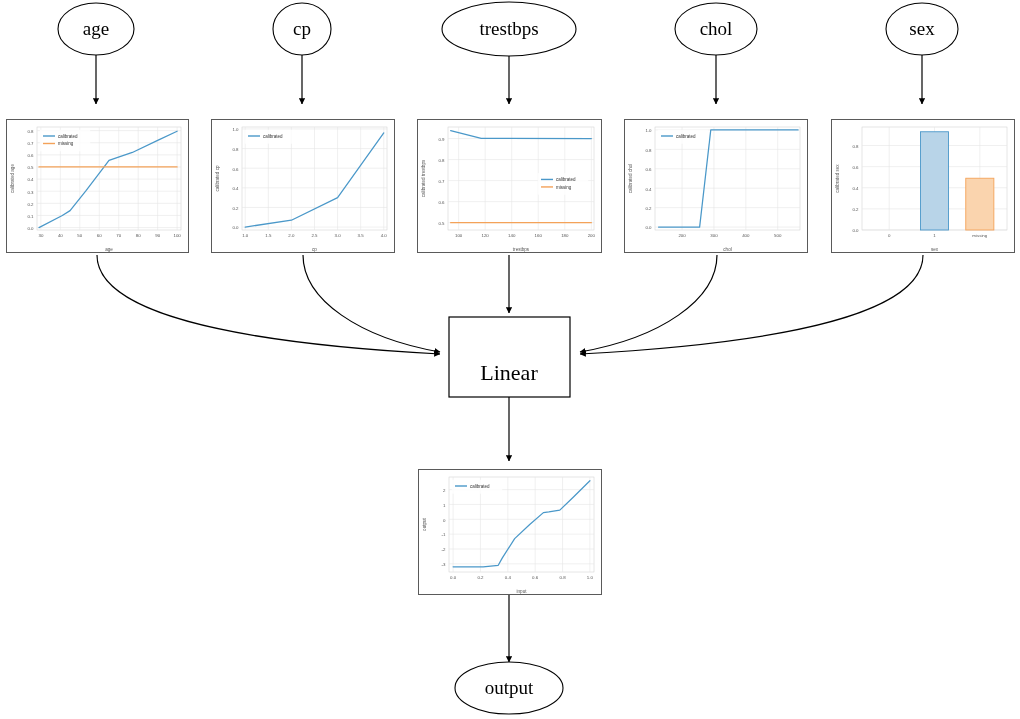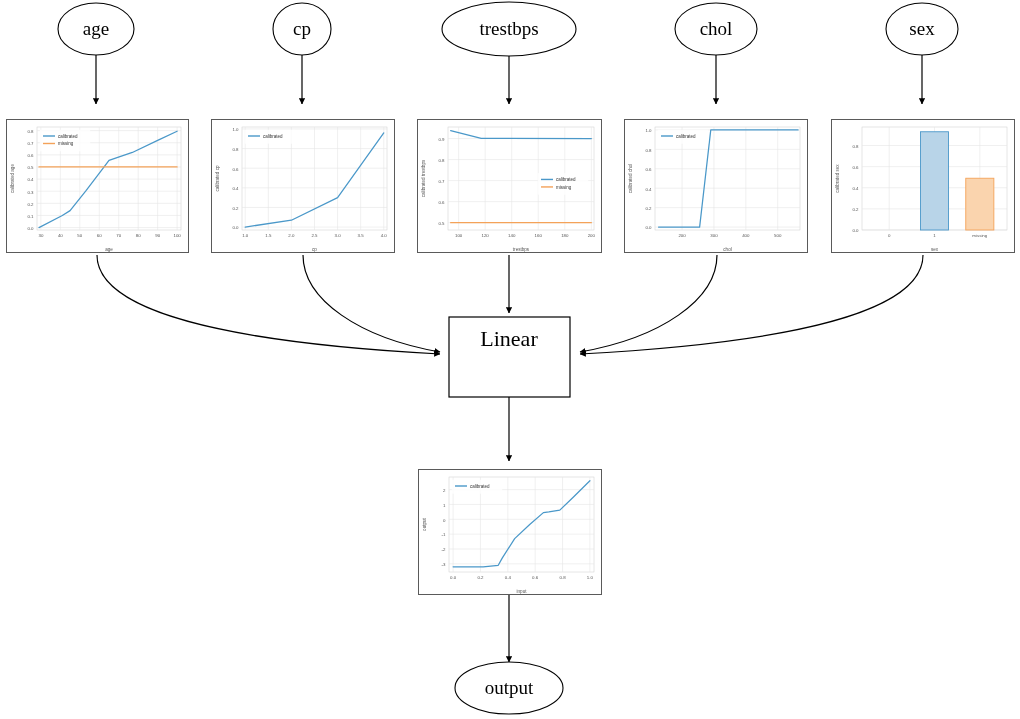--- a/index.html
+++ b/index.html
@@ -99,21 +99,21 @@
       <ellipse cx="509" cy="688" rx="54" ry="26" fill="#fff" stroke="#000" stroke-width="1.1"></ellipse>
     </g>
   </svg>
 
   
   <div class="node-label ellipse-label" style="left:96px;top:29px;">age</div>
   <div class="node-label ellipse-label" style="left:302px;top:29px;">cp</div>
   <div class="node-label ellipse-label" style="left:509px;top:29px;">trestbps</div>
   <div class="node-label ellipse-label" style="left:716px;top:29px;">chol</div>
   <div class="node-label ellipse-label" style="left:922px;top:29px;">sex</div>
-  <div class="node-label box-label" style="left:509px;top:339px;">Linear</div>
+  <div class="node-label box-label" style="left:509px;top:373px;">Linear</div>
   <div class="node-label ellipse-label" style="left:509px;top:688px;">output</div>
 
   
   <div class="plot-card" style="left:6px;top:119px;width:183px;height:134px;">
     <svg class="plot-svg" width="181" height="132" viewBox="0 0 181 132">
         <rect x="30" y="7" width="144" height="103" fill="#ffffff" stroke="#cccccc" stroke-width="0.5"></rect>
         <line x1="30" y1="107.5764705882353" x2="174" y2="107.5764705882353" stroke="#e6e6e6" stroke-width="0.6"></line>
         <text x="26.5" y="109.87647058823529" text-anchor="end" font-size="4.4" fill="#555555">0.0</text>
         <line x1="30" y1="95.45882352941176" x2="174" y2="95.45882352941176" stroke="#e6e6e6" stroke-width="0.6"></line>
         <text x="26.5" y="97.75882352941176" text-anchor="end" font-size="4.4" fill="#555555">0.1</text>

